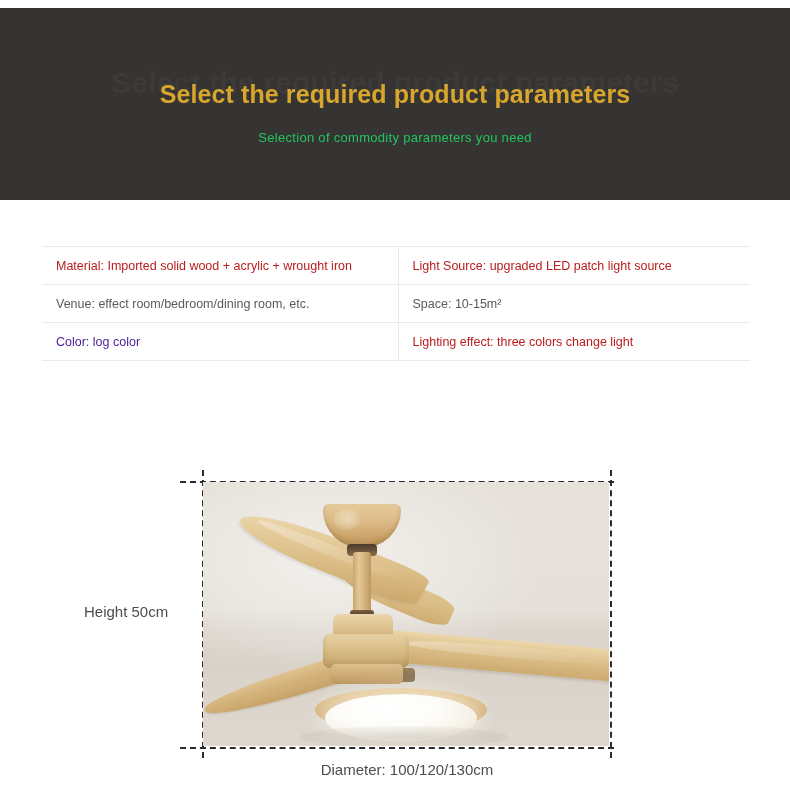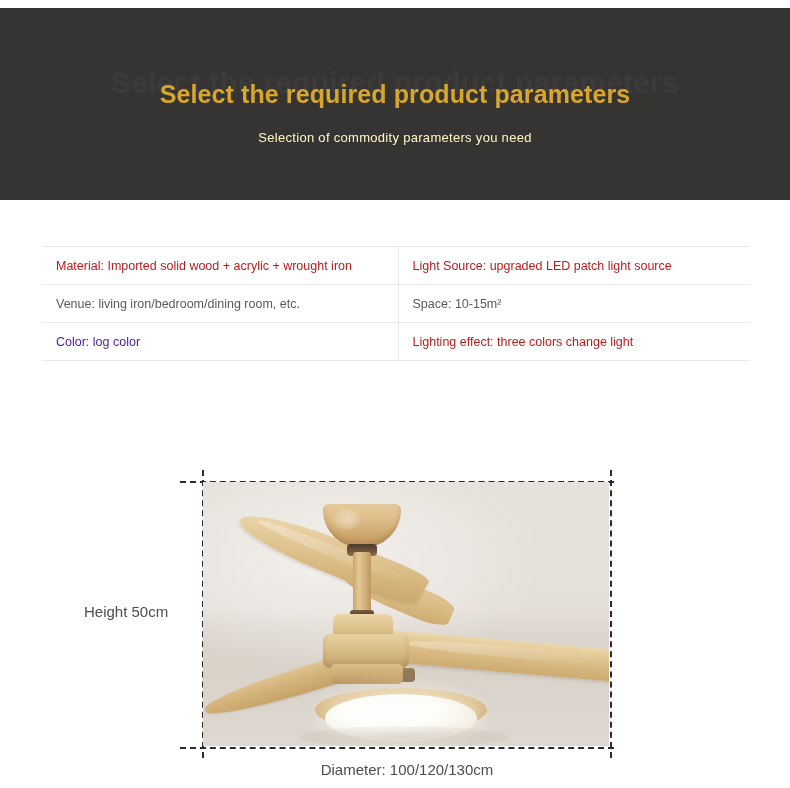--- a/index.html
+++ b/index.html
@@ -54,21 +54,21 @@
     color: #d8a62d;
     letter-spacing: 0.1px;
   }
   .hero-sub {
     position: absolute;
     top: 122px;
     left: 0;
     right: 0;
     text-align: center;
     font-size: 13px;
-    color: #fef9c3;
+    color: #22c55e;
     letter-spacing: 0.3px;
   }
 
   
   .spec-wrap {
     position: absolute;
     top: 246px;
     left: 42px;
     width: 708px;
   }
@@ -400,21 +400,21 @@
 </div>
 
 <div class="spec-wrap">
   <table class="spec-table">
     <tbody>
       <tr>
         <td class="col-left">Material: Imported solid wood + acrylic + wrought iron</td>
         <td class="col-right">Light Source: upgraded LED patch light source</td>
       </tr>
       <tr class="row-alt">
-        <td class="col-left">Venue: living iron/bedroom/dining room, etc.</td>
+        <td class="col-left">Venue: effect room/bedroom/dining room, etc.</td>
         <td class="col-right"> Space: 10-15m²</td>
       </tr>
       <tr class="row-faint">
         <td class="col-left">Color: log color</td>
         <td class="col-right">Lighting effect: three colors change light</td>
       </tr>
     </tbody>
   </table>
 </div>
 

